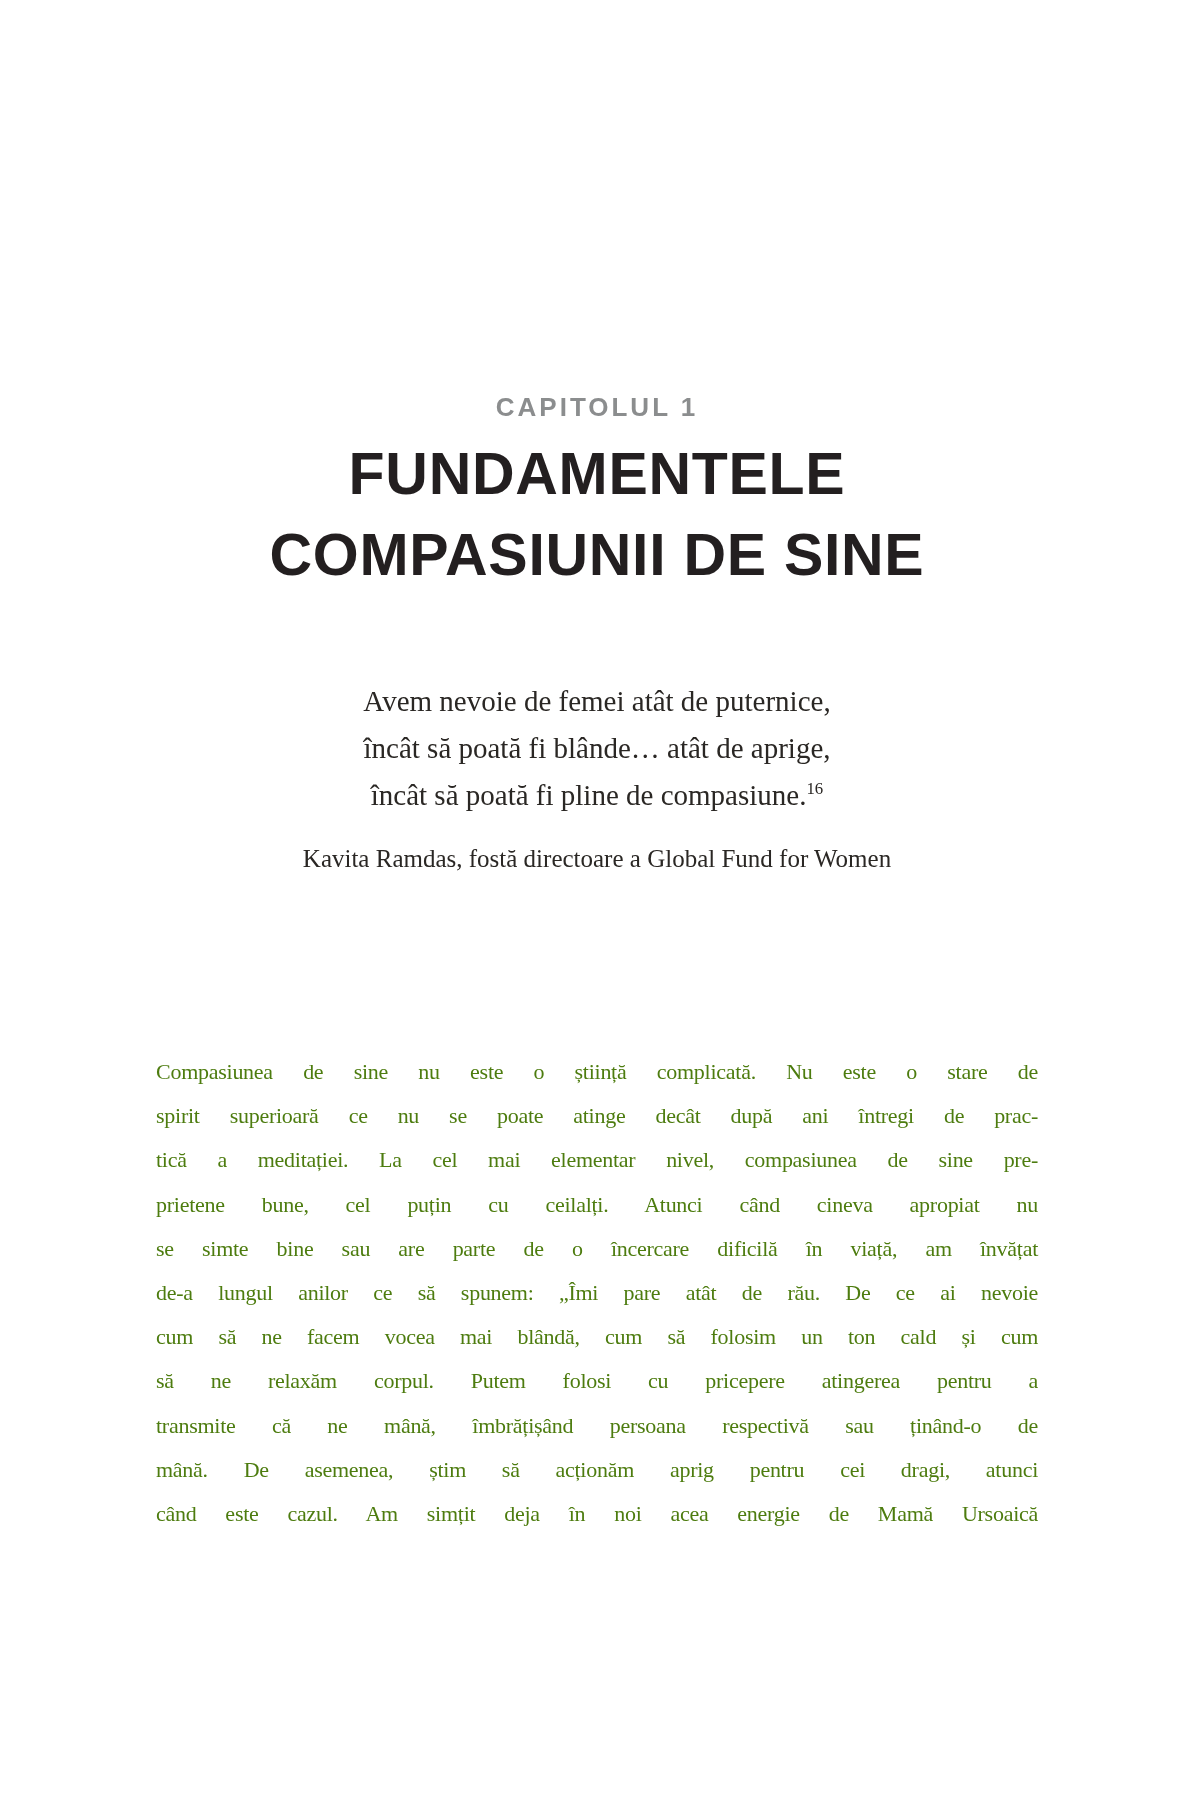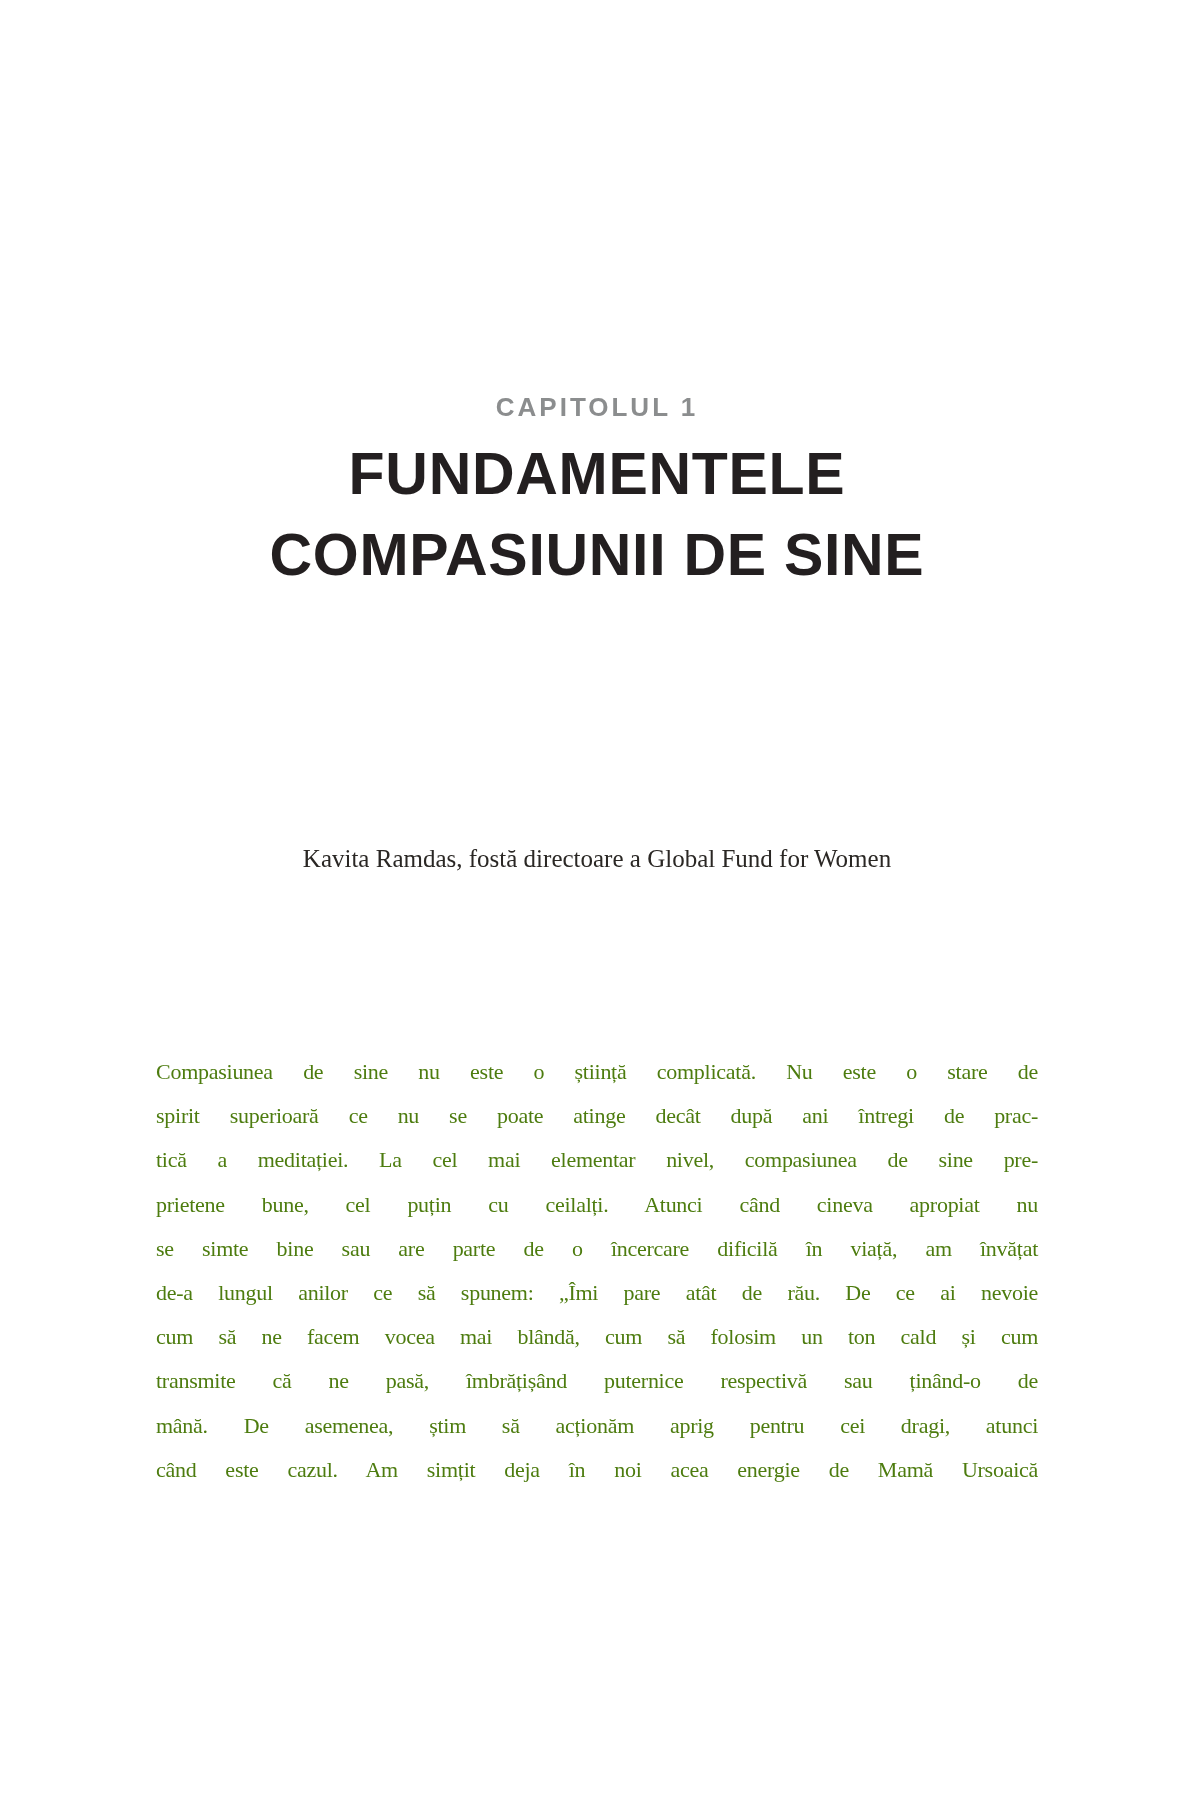--- a/index.html
+++ b/index.html
@@ -71,29 +71,35 @@
 
 <div class="page">
 
   <div class="col chapter-label">CAPITOLUL 1</div>
 
   <div class="col chapter-title">
     <div>FUNDAMENTELE</div>
     <div>COMPASIUNII DE SINE</div>
   </div>
 
+  <div class="col epigraph">
+    <div>Avem nevoie de femei atât de puternice,</div>
+    <div>încât să poată fi blânde… atât de aprige,</div>
+    <div><span>încât să poată fi pline de compasiune.</span><sup>16</sup></div>
+  </div>
 
   <div class="col attribution">Kavita Ramdas, fostă directoare a Global Fund for Women</div>
 
   <div class="col body-block">
     <div class="body-line">Compasiunea de sine nu este o știință complicată. Nu este o stare de</div>
     <div class="body-line">spirit superioară ce nu se poate atinge decât după ani întregi de prac-</div>
     <div class="body-line">tică a meditației. La cel mai elementar nivel, compasiunea de sine pre-</div>
     <div class="body-line">prietene bune, cel puțin cu ceilalți. Atunci când cineva apropiat nu</div>
     <div class="body-line">se simte bine sau are parte de o încercare dificilă în viață, am învățat</div>
     <div class="body-line">de-a lungul anilor ce să spunem: „Îmi pare atât de rău. De ce ai nevoie</div>
     <div class="body-line">cum să ne facem vocea mai blândă, cum să folosim un ton cald și cum</div>
-    <div class="body-line">transmite că ne pasă, îmbrățișând puternice respectivă sau ținând-o de</div>
+    <div class="body-line">să ne relaxăm corpul. Putem folosi cu pricepere atingerea pentru a</div>
+    <div class="body-line">transmite că ne mână, îmbrățișând persoana respectivă sau ținând-o de</div>
     <div class="body-line">mână. De asemenea, știm să acționăm aprig pentru cei dragi, atunci</div>
     <div class="body-line">când este cazul. Am simțit deja în noi acea energie de Mamă Ursoaică</div>
   </div>
 
 </div>
 
 </body></html>

